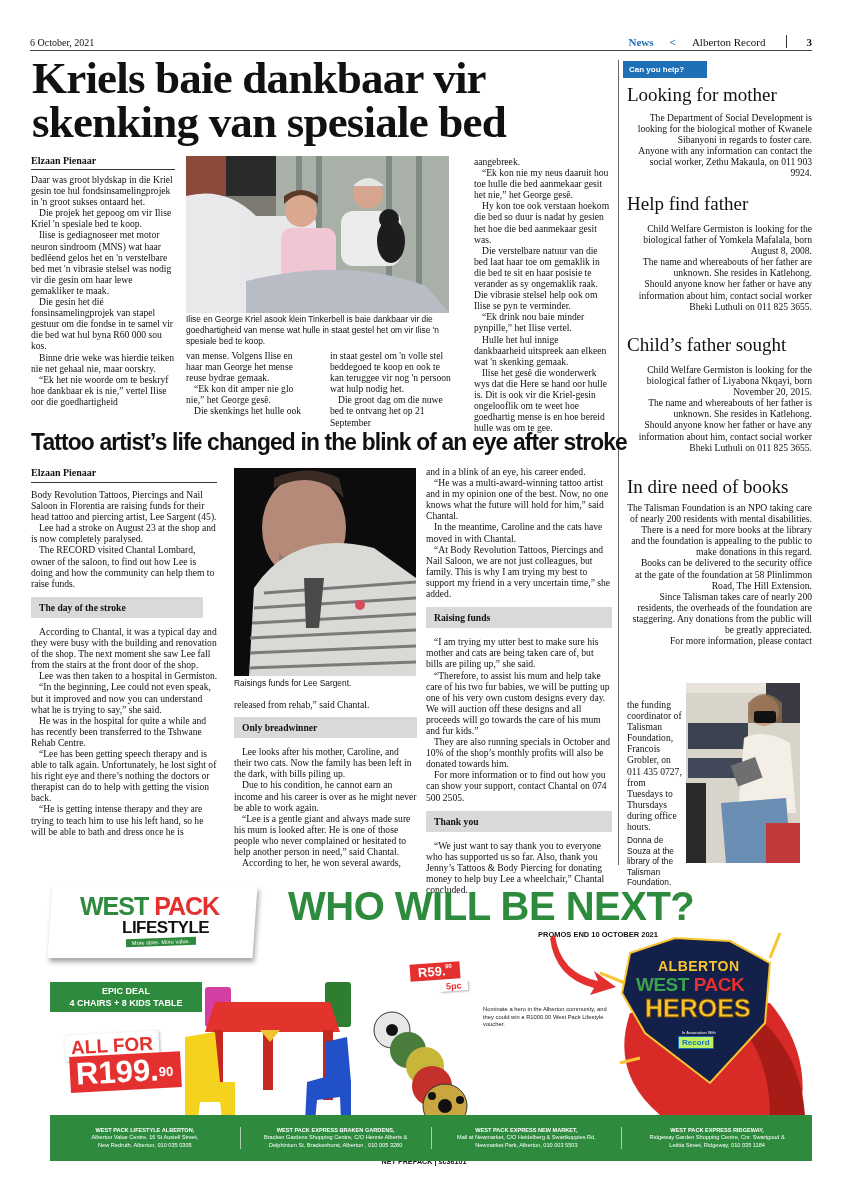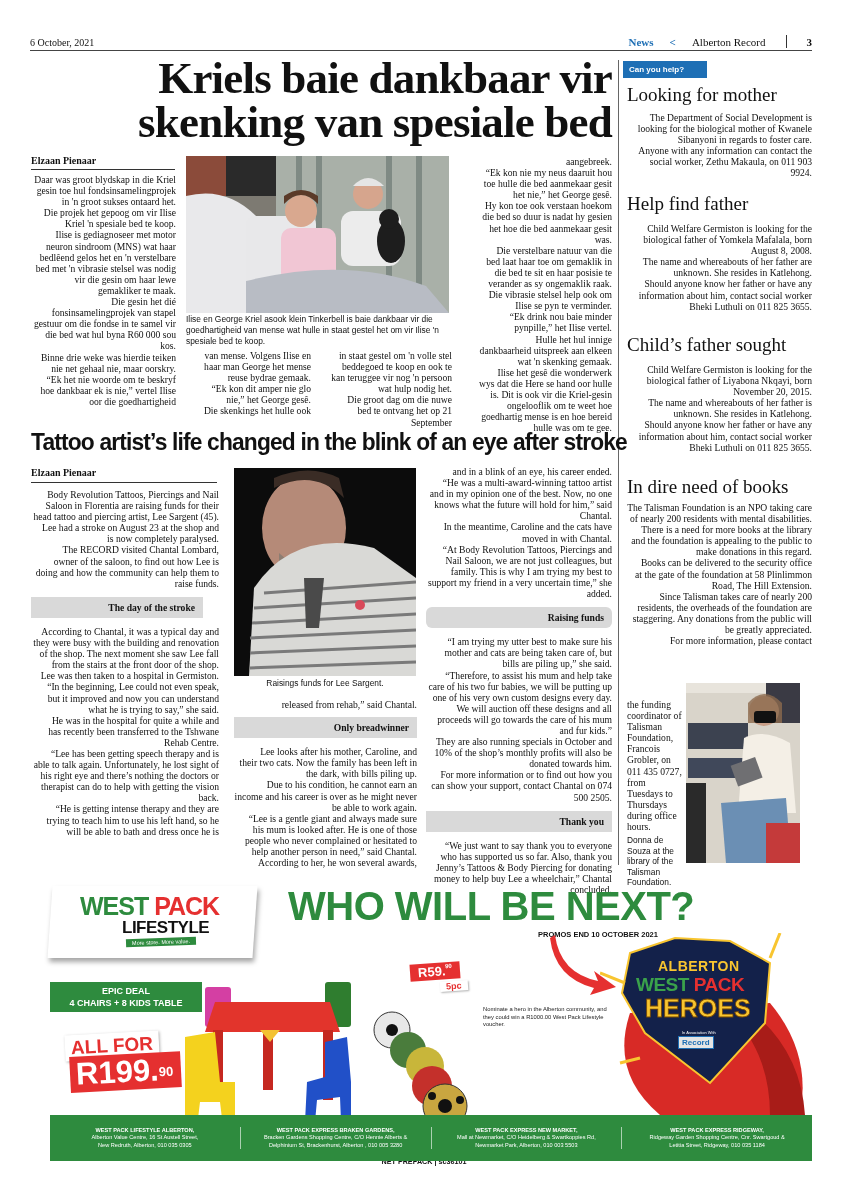--- a/index.html
+++ b/index.html
@@ -10,25 +10,25 @@
 
   
   #page-date { left: 30px; top: 37px; font-size: 10px; }
   #page-folio { right: 30px; top: 35px; font-size: 11px; display: flex; align-items: center; gap: 16px; }
   #page-folio .news { color: #1e6fb5; font-weight: bold; }
   #page-folio .sep { display: inline-block; width: 1px; height: 13px; background: #333; margin: 0 4px; }
   #page-folio .num { font-weight: bold; }
   #header-rule { left: 30px; top: 50px; width: 782px; height: 1px; background: #444; }
 
   
-  #headline-1 { left: 32px; top: 56px; width: 580px; font-size: 45px; line-height: 44px; font-weight: bold; letter-spacing: -0.8px; text-align: right; }
+  #headline-1 { left: 32px; top: 56px; width: 580px; font-size: 45px; line-height: 44px; font-weight: bold; letter-spacing: -0.8px; }
 
   .byline { font-size: 10px; font-weight: bold; }
   .byline-rule { height: 1px; background: #333; }
-  .body-text { font-size: 9.6px; line-height: 11.1px; text-align: right; }
+  .body-text { font-size: 9.6px; line-height: 11.1px; text-align: left; }
   .body-text p { text-indent: 8px; }
   .body-text p.first { text-indent: 0; }
   .caption { font-family: "Liberation Sans", sans-serif; font-size: 8.4px; line-height: 11px; }
 
   .photo { overflow: hidden; }
 
   
   #sidebar-rule { left: 618px; top: 60px; width: 1px; height: 805px; background: #666; }
   #sidebar-tag { left: 623px; top: 61px; width: 84px; height: 17px; background: #1e6fb5; color: #fff; font-family: "Liberation Sans", sans-serif; font-size: 8px; font-weight: bold; padding: 4px 6px; }
   .side-head { font-family: "Liberation Serif", serif; font-size: 19px; line-height: 22px; }
@@ -65,21 +65,21 @@
   #ad-ball-price { left: 380px; top: 85px; background: #e53030; color: #fff; font-family: "Liberation Sans", sans-serif; font-weight: bold; font-size: 13px; padding: 1px 8px; transform: rotate(-4deg); }
   #ad-ball-price sup { font-size: 6px; vertical-align: top; }
   #ad-ball-pc { left: 410px; top: 103px; background: #fff; color: #e53030; font-family: "Liberation Sans", sans-serif; font-weight: bold; font-size: 9px; padding: 0 6px; transform: rotate(-4deg); box-shadow: 1px 1px 2px rgba(0,0,0,0.3); }
 
   #ad-nominate { left: 453px; top: 128px; width: 125px; font-family: "Liberation Sans", sans-serif; font-size: 5.8px; line-height: 7.5px; color: #222; }
   #ad-heroes-1 { left: 628px; top: 80px; font-family: "Liberation Sans", sans-serif; font-weight: bold; font-size: 14px; color: #f8c530; letter-spacing: 0.5px; }
   #ad-heroes-2 { left: 606px; top: 96px; font-family: "Liberation Sans", sans-serif; font-weight: bold; font-size: 19px; letter-spacing: -0.5px; }
   #ad-heroes-2 .g { color: #3aa24b; } #ad-heroes-2 .r { color: #e53030; }
   #ad-heroes-3 { left: 615px; top: 116px; font-family: "Liberation Sans", sans-serif; font-weight: bold; font-size: 25px; color: #f8c530; text-align: center; -webkit-text-stroke: 0.8px #7a4a00; }
   #ad-assoc { left: 652px; top: 152px; font-family: "Liberation Sans", sans-serif; font-size: 4px; color: #fff; }
-  #ad-record { left: 648px; top: 158px; background: #e5e5e5; color: #1e6fb5; font-family: "Liberation Sans", sans-serif; font-weight: bold; font-size: 8px; padding: 1px 3px; border: 1px solid #1e6fb5; }
+  #ad-record { left: 648px; top: 158px; background: #bef264; color: #1e6fb5; font-family: "Liberation Sans", sans-serif; font-weight: bold; font-size: 8px; padding: 1px 3px; border: 1px solid #1e6fb5; }
 
   #ad-footer { left: 20px; top: 237px; width: 762px; height: 46px; background: #2e8b3e; display: flex; align-items: center; }
   .store { flex: 1; color: #fff; text-align: center; font-family: "Liberation Sans", sans-serif; font-size: 5.6px; line-height: 7.5px; padding: 0 3px; border-right: 1px solid rgba(255,255,255,0.6); }
   .store:last-child { border-right: none; }
   .store .sname { font-weight: bold; }
 </style>
 </head>
 <body>
 
 <div class="abs" id="page-date">6 October, 2021</div>
@@ -240,37 +240,37 @@
       <line x1="18" y1="155" x2="182" y2="146"></line>
       <line x1="16" y1="170" x2="182" y2="162"></line>
       <line x1="16" y1="185" x2="182" y2="178"></line>
       <line x1="16" y1="200" x2="182" y2="194"></line>
       <line x1="30" y1="125" x2="182" y2="114"></line>
     </g>
     <path d="M70 110 L90 110 L85 160 L72 160 Z" fill="#4a4a4a"></path>
     <circle cx="126" cy="137" r="5" fill="#d94a5a"></circle>
   </svg>
 </div>
-<div class="abs caption" style="left:234px;top:678px;width:182px;text-align:center;">Raisings funds for Lee Sargent.</div>
+<div class="abs caption" style="left:234px;top:678px;width:182px;">Raisings funds for Lee Sargent.</div>
 
 <div class="abs body-text" style="left:234px;top:699px;width:183px;">
   <p class="first">released from rehab,” said Chantal.</p>
   <div class="subhead" style="margin:7px 0 8px 0;">Only breadwinner</div>
   <p>Lee looks after his mother, Caroline, and their two cats. Now the family has been left in the dark, with bills piling up.</p>
   <p>Due to his condition, he cannot earn an income and his career is over as he might never be able to work again.</p>
   <p>“Lee is a gentle giant and always made sure his mum is looked after. He is one of those people who never complained or hesitated to help another person in need,” said Chantal.</p>
   <p>According to her, he won several awards,</p>
 </div>
 
 <div class="abs body-text" style="left:426px;top:466px;width:186px;">
   <p class="first">and in a blink of an eye, his career ended.</p>
   <p>“He was a multi-award-winning tattoo artist and in my opinion one of the best. Now, no one knows what the future will hold for him,” said Chantal.</p>
   <p>In the meantime, Caroline and the cats have moved in with Chantal.</p>
   <p>“At Body Revolution Tattoos, Piercings and Nail Saloon, we are not just colleagues, but family. This is why I am trying my best to support my friend in a very uncertain time,” she added.</p>
-  <div class="subhead" style="margin:8px 0 8px 0;border-radius:6px;">Raising funds</div>
+  <div class="subhead" style="margin:8px 0 8px 0;">Raising funds</div>
   <p>“I am trying my utter best to make sure his mother and cats are being taken care of, but bills are piling up,” she said.</p>
   <p>“Therefore, to assist his mum and help take care of his two fur babies, we will be putting up one of his very own custom designs every day. We will auction off these designs and all proceeds will go towards the care of his mum and fur kids.”</p>
   <p>They are also running specials in October and 10% of the shop’s monthly profits will also be donated towards him.</p>
   <p>For more information or to find out how you can show your support, contact Chantal on 074 500 2505.</p>
   <div class="subhead" style="margin:8px 0 8px 0;">Thank you</div>
   <p>“We just want to say thank you to everyone who has supported us so far. Also, thank you Jenny’s Tattoos &amp; Body Piercing for donating money to help buy Lee a wheelchair,” Chantal concluded.</p>
 </div>
 
 <div class="abs" id="ad">
 

